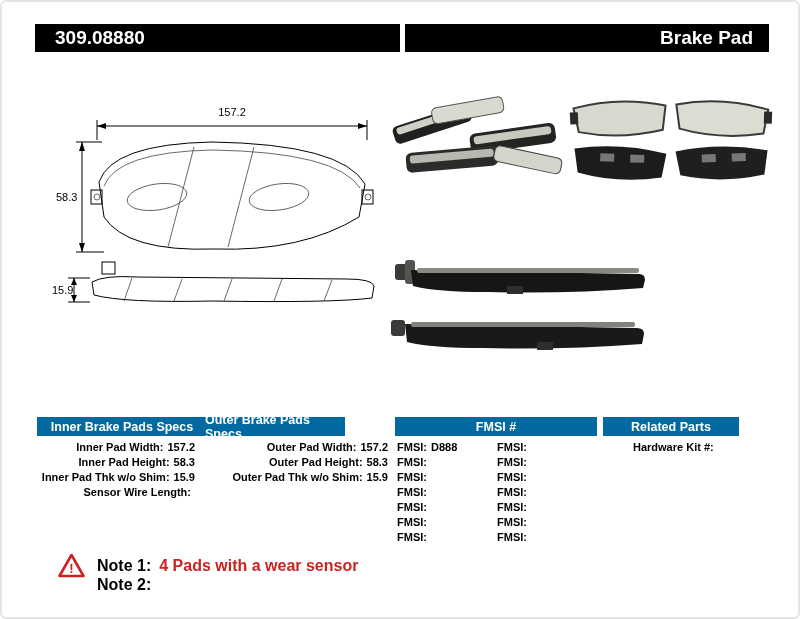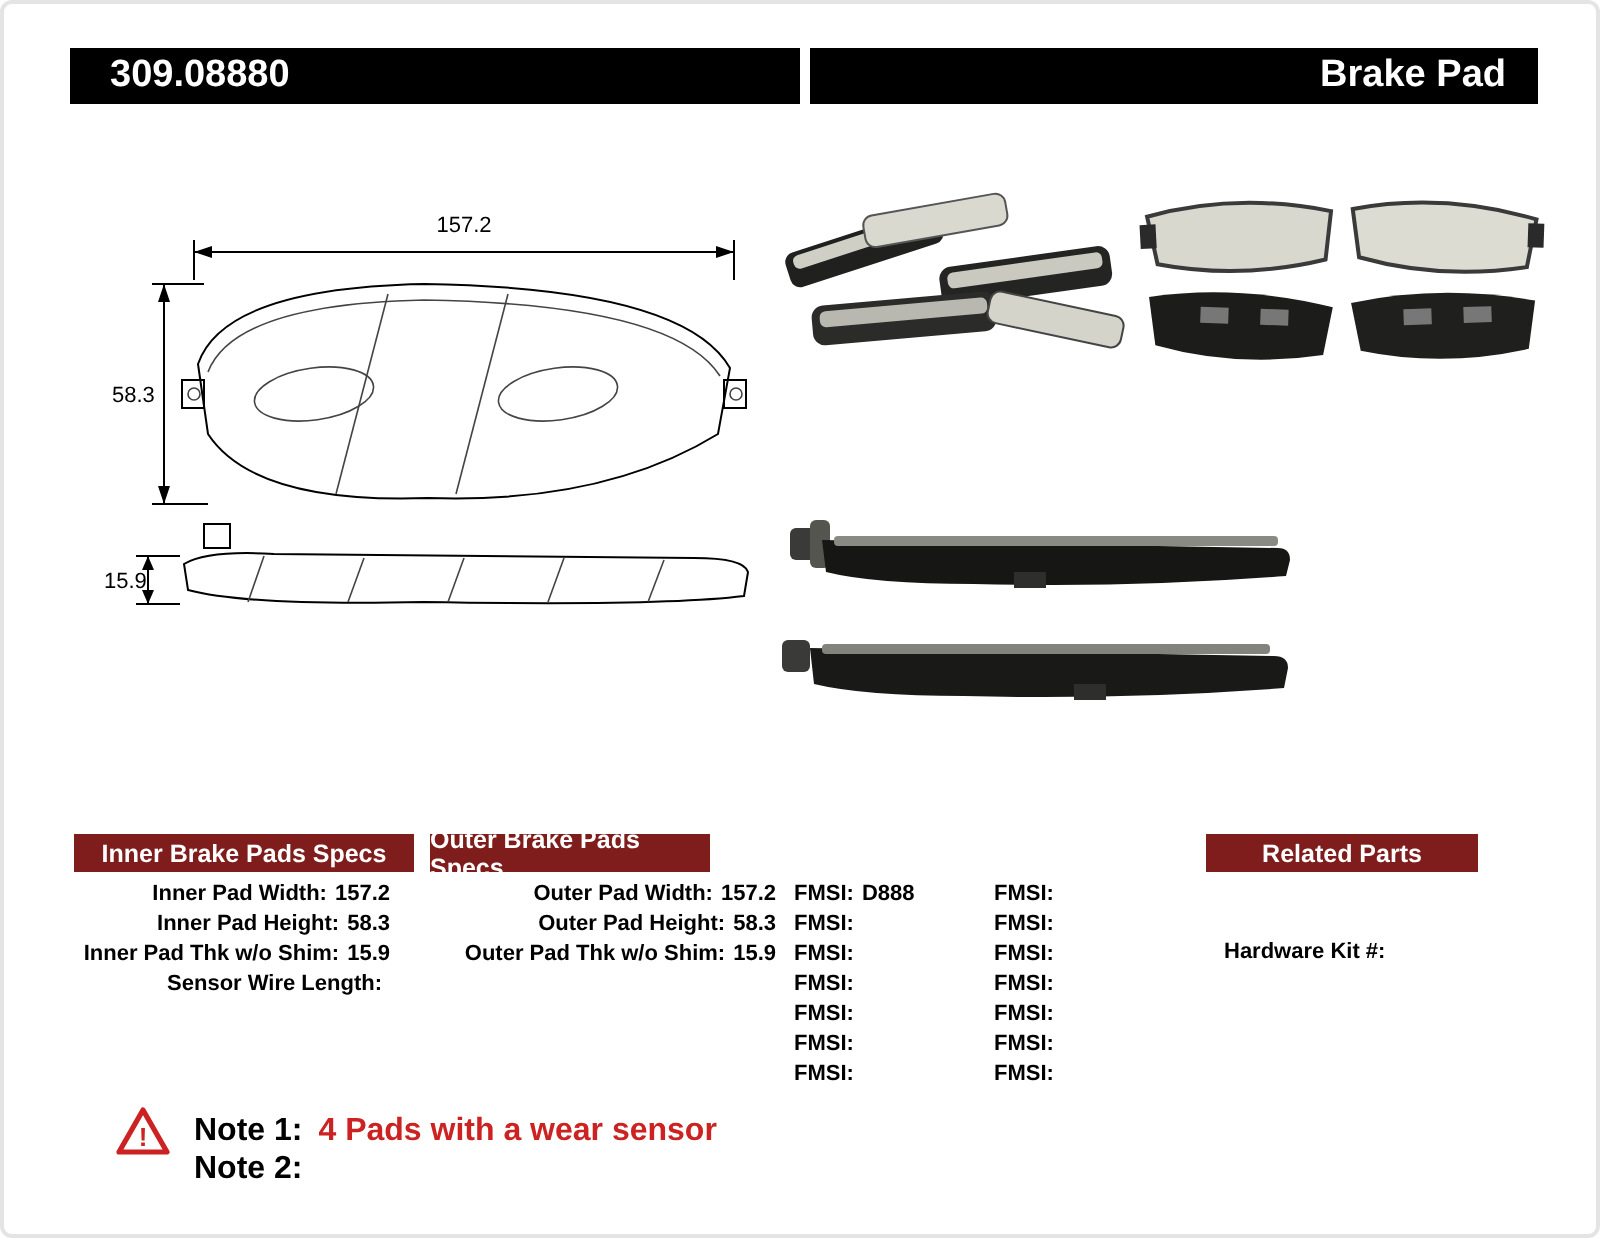--- a/index.html
+++ b/index.html
@@ -18,33 +18,33 @@
   .hdr-right { left:403px; width:364px; justify-content:flex-end; padding-right:16px; }
 
   
   .svgabs { position:absolute; }
   svg text.dim { font-family:"Liberation Sans", sans-serif; font-size:11px; fill:#000; }
   .thin  { stroke:#000; stroke-width:1; fill:none; }
   .thin2 { stroke:#444; stroke-width:0.8; fill:none; }
 
   
   .col-header {
-    position:absolute; top:415px; height:19px; background:#7f1d1d; color:#ffffff;
+    position:absolute; top:415px; height:19px; background:#0369a1; color:#ffffff;
     font-weight:bold; font-size:12.5px; display:flex; align-items:center; justify-content:center;
   }
   .ch-inner   { left:35px;  width:170px; }
-  .ch-outer   { left:213px; width:140px; }
+  .ch-outer   { left:203px; width:140px; }
   .ch-fmsi    { left:393px; width:202px; }
   .ch-related { left:601px; width:136px; }
 
   .rows { position:absolute; top:438px; font-size:11px; font-weight:bold; color:#000; }
   .rows-inner { left:35px;  width:158px; }
   .rows-outer { left:228px; width:158px; }
   .rows-fmsi  { left:395px; width:200px; }
-  .rows-rel   { left:610px; width:160px;margin-top:29px; }
+  .rows-rel   { left:631px; width:160px; }
   .spec-row { display:flex; justify-content:flex-end; gap:4px; line-height:15px; white-space:nowrap; }
   .spec-row.left { justify-content:flex-start; }
   .fmsi-row { display:flex; line-height:15px;justify-content:space-between; }
   .fmsi-cell { width:50%; display:flex; gap:4px; white-space:nowrap; }
 
   
   .note-line { position:absolute; left:95px; font-size:16px; font-weight:bold; color:#000; white-space:nowrap; }
   .note-1 { top:555px; }
   .note-2 { top:574px; }
   .note-red { color:#cc2222; margin-left:8px; }
@@ -169,20 +169,23 @@
       <rect x="150" y="92" width="16" height="8" fill="#2e2e2c"></rect>
     </g>
   </svg>
 
   <div class="col-header ch-inner">
     <span>Inner Brake Pads Specs</span>
   </div>
   <div class="col-header ch-outer">
     <span>Outer Brake Pads Specs</span>
   </div>
+  <div class="col-header ch-fmsi">
+    <span>FMSI #</span>
+  </div>
   <div class="col-header ch-related">
     <span>Related Parts</span>
   </div>
 
   <div class="rows rows-inner">
     <div class="spec-row">
       <span>Inner Pad Width:</span>
       <span>157.2</span>
     </div>
     <div class="spec-row">

